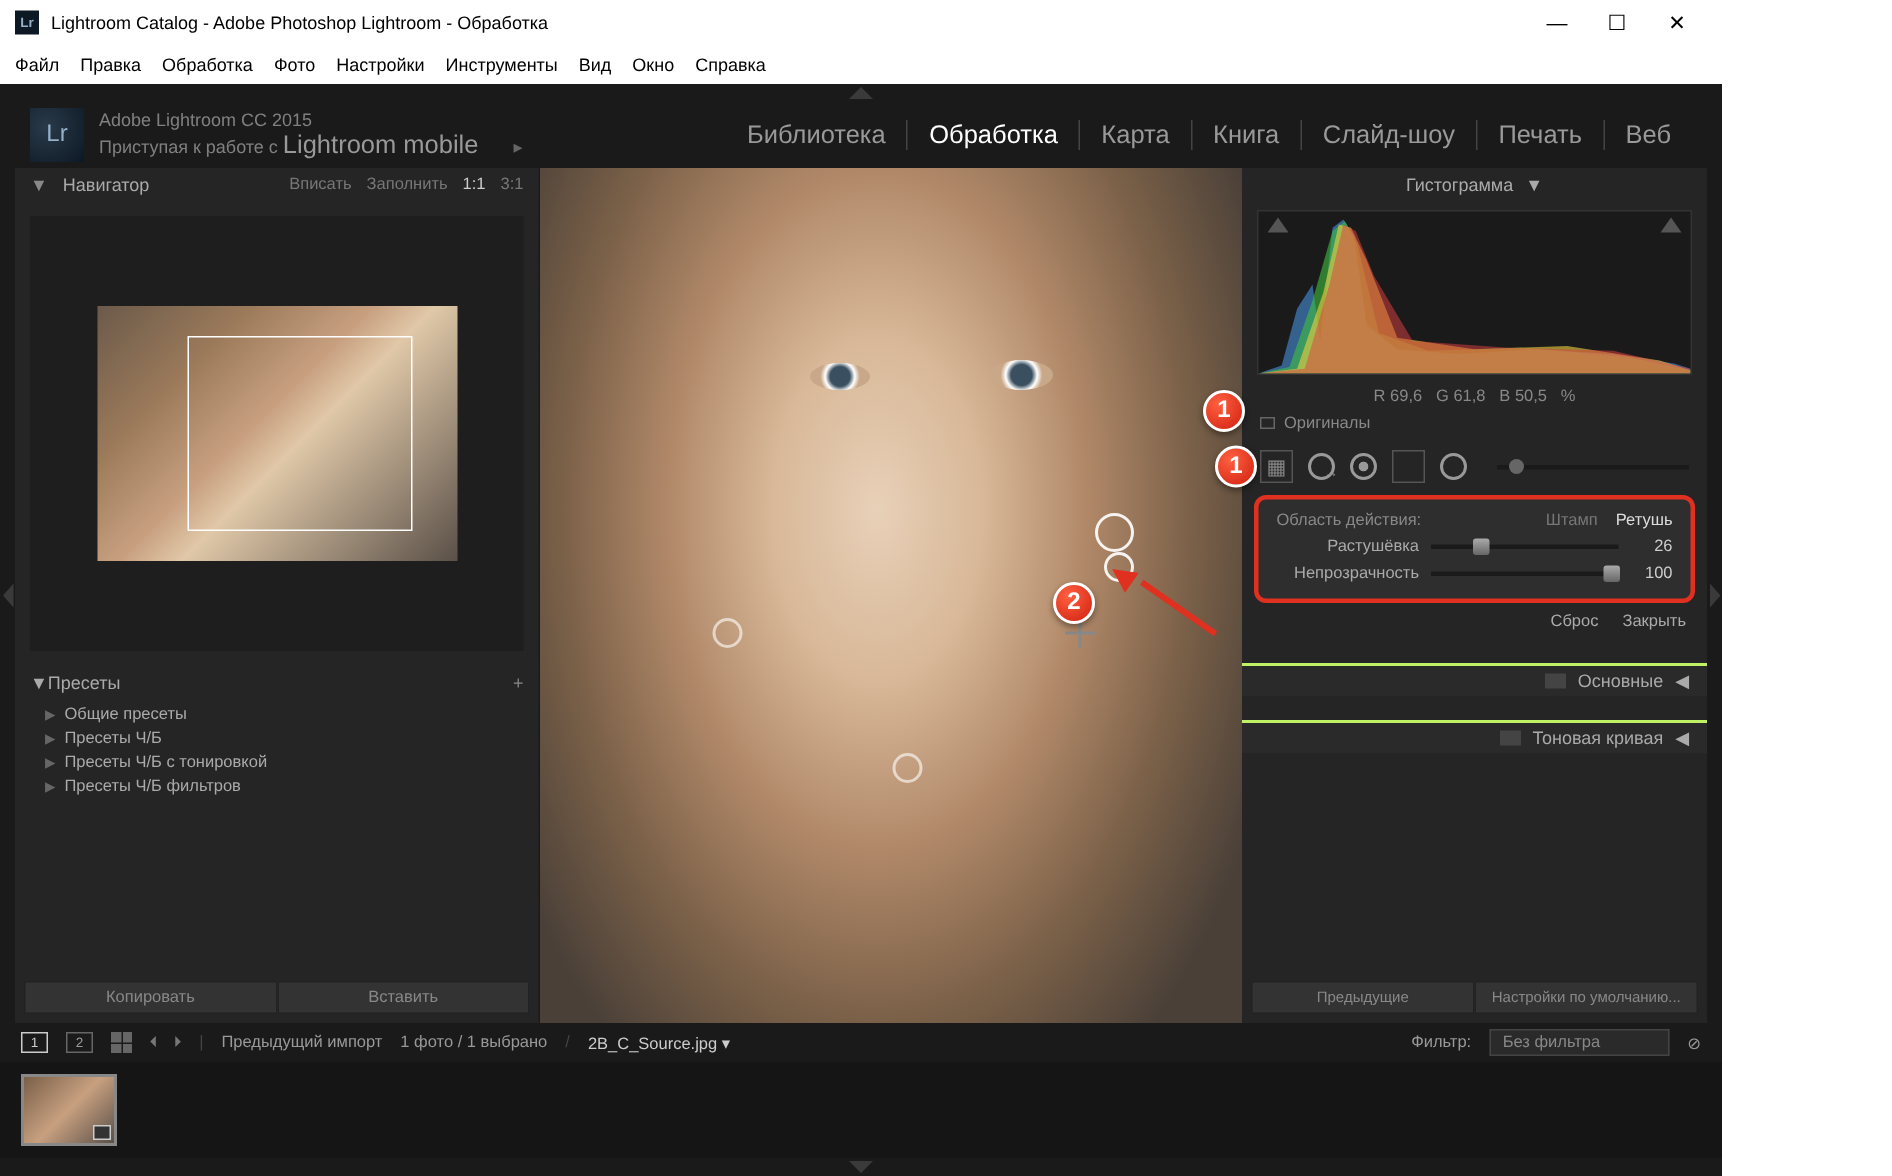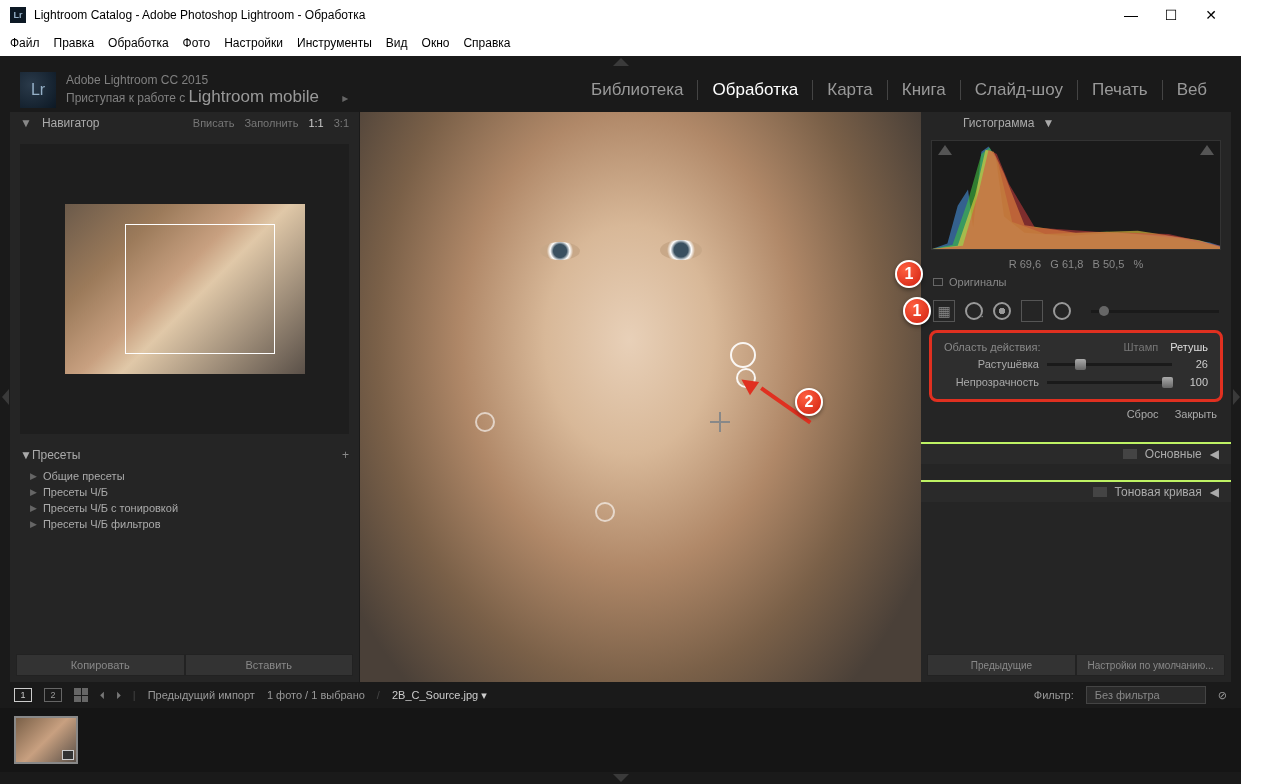--- a/index.html
+++ b/index.html
@@ -1,17 +1,17 @@
 <!DOCTYPE html>
 <html><head>
 <meta charset="utf-8">
 <style>
 * { box-sizing: border-box; margin: 0; padding: 0; }
 body { font-family: "Segoe UI", Tahoma, sans-serif; font-size: 12px; background: #fff; color: #999; user-select: none; }
-.window { width: 1241px; height: 784px; background: #a16207; display: flex; flex-direction: column; }
+.window { width: 1148px; height: 784px; background: #a16207; display: flex; flex-direction: column; }
 .titlebar { height: 30px; display: flex; align-items: center; padding: 0 10px; background: #fff; color: #000; }
 .titlebar .icon { width: 16px; height: 16px; background: #0c1824; margin-right: 8px; display: flex; align-items: center; justify-content: center; font-size: 9px; color: #95b0c7; font-weight: bold; }
 .titlebar .title { flex: 1; font-size: 12px; }
 .titlebar .winbtn { width: 40px; height: 28px; display: flex; align-items: center; justify-content: center; cursor: pointer; font-size: 14px; }
 .menubar { height: 26px; background: #fff; display: flex; align-items: center; padding: 0 10px; gap: 14px; color: #000; }
 .menubar span { cursor: pointer; font-size: 12px; }
 .app { flex: 1; background: #1a1a1a; display: flex; flex-direction: column; position: relative; }
 .top-tri { height: 12px; position: relative; }
 .top-tri::after { content: ''; position: absolute; left: 50%; top: 2px; transform: translateX(-50%); border-left: 8px solid transparent; border-right: 8px solid transparent; border-bottom: 8px solid #3a3a3a; }
 .header { height: 44px; background: #1a1a1a; display: flex; align-items: center; padding: 0 20px; }
@@ -58,21 +58,21 @@
 .arrow-line { position: absolute; top: 10px; left: 18px; width: 60px; height: 50px; border-top: 4px solid #e03020; transform: rotate(35deg); transform-origin: left; }
 .arrow-head { position: absolute; top: 4px; left: 10px; width: 0; height: 0; border-right: 16px solid #e03020; border-top: 8px solid transparent; border-bottom: 8px solid transparent; transform: rotate(35deg); }
 .badge { position: absolute; width: 28px; height: 28px; border-radius: 50%; background: radial-gradient(circle at 35% 30%, #ff6040, #d02010); border: 2px solid #fff; display: flex; align-items: center; justify-content: center; color: #fff; font-weight: bold; font-size: 16px; box-shadow: 0 2px 4px rgba(0,0,0,0.4); }
 .badge1 { top: 334px; right: 312px; }
 .center-bar { height: 30px; background: #333; display: flex; align-items: center; padding: 0 10px; gap: 14px; color: #aaa; font-size: 11px; }
 .center-bar .chk { width: 12px; height: 12px; border: 1px solid #666; display: inline-block; }
 .center-bar .slider { width: 80px; height: 4px; background: #222; position: relative; }
 .center-bar .slider::after { content: ''; position: absolute; top: -3px; left: 30px; width: 10px; height: 10px; background: #666; border-radius: 5px; }
 .center-bar .done { margin-left: auto; padding: 3px 14px; background: #3e3e3e; border: 1px solid #222; cursor: pointer; }
 .right { width: 310px; background: #252525; display: flex; flex-direction: column; position: relative; }
-.histo-head { height: 22px; display: flex; align-items: center; justify-content: flex-start; padding: 0 10px; color: #aaa; margin-left: 32px; }
+.histo-head { height: 22px; display: flex; align-items: center; justify-content: center; padding: 0 10px; color: #aaa; }
 .histo { height: 110px; margin: 6px 10px; background: #1a1a1a; border: 1px solid #333; position: relative; }
 .histo-tri { width: 0; height: 0; border-left: 7px solid transparent; border-right: 7px solid transparent; border-bottom: 10px solid #555; position: absolute; top: 4px; }
 .histo-tri.l { left: 6px; }
 .histo-tri.r { right: 6px; }
 .histo svg { width: 100%; height: 100%; }
 .histo-vals { text-align: center; padding: 2px 0; color: #888; font-size: 11px; }
 .orig { padding: 4px 12px; color: #888; font-size: 11px; display: flex; align-items: center; gap: 6px; }
 .orig .box { width: 10px; height: 8px; border: 1px solid #666; }
 .tools { height: 30px; display: flex; align-items: center; gap: 10px; padding: 0 12px; margin: 4px 0; }
 .tool { width: 22px; height: 22px; border: 1px solid #555; display: flex; align-items: center; justify-content: center; cursor: pointer; color: #888; font-size: 14px; }

